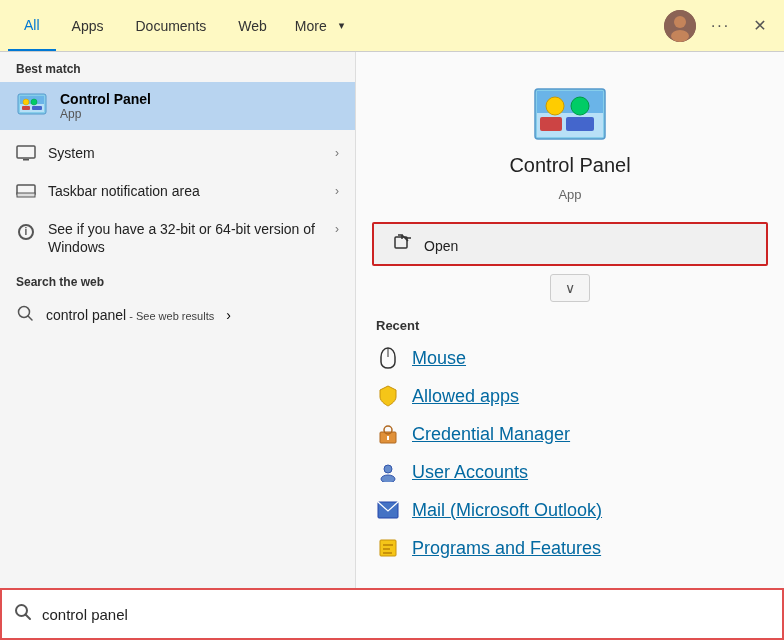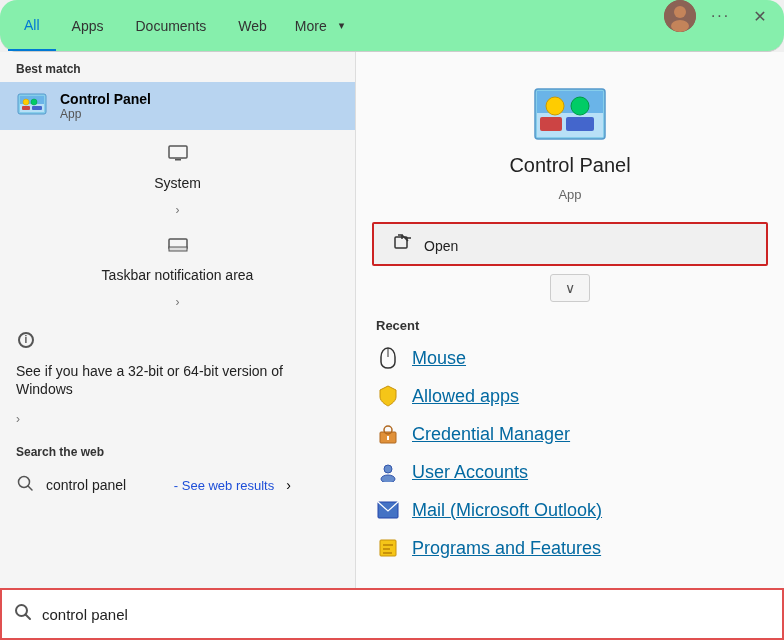--- a/index.html
+++ b/index.html
@@ -21,26 +21,25 @@
       width: 784px;
       height: 640px;
       display: flex;
       flex-direction: column;
       background: transparent;
     }
 
     
     .tab-bar {
       display: flex;
-      align-items: flex-start;
-      background: #86efac;
+      align-items: center;
+      background: #fef9c3;
       height: 52px;
       padding: 0 8px;
       border-bottom: 1px solid #ccc;
-      border-radius: 17px;
     }
 
     .tab-item {
       padding: 0 16px;
       height: 100%;
       display: flex;
       align-items: center;
       cursor: pointer;
       font-size: 14px;
       color: #333;
@@ -148,21 +147,20 @@
     }
 
     
     .settings-item {
       display: flex;
       align-items: center;
       padding: 9px 16px;
       cursor: pointer;
       gap: 12px;
       position: relative;
-      flex-direction: column;
     }
 
     .settings-item .item-icon {
       width: 20px;
       height: 20px;
       flex-shrink: 0;
       display: flex;
       align-items: center;
       justify-content: center;
       color: #444;
@@ -193,23 +191,22 @@
       gap: 12px;
       position: relative;
     }
 
     .web-search-text {
       font-size: 14px;
       color: #222;
     }
 
     .web-search-text .see-web {
-      color: #1d4ed8;
-      font-size: 13px;
-      padding-left: 44px;
+      color: #404040;
+      font-size: 11px;
     }
 
     
     .search-bar {
       height: 52px;
       background: #fff;
       display: flex;
       align-items: center;
       padding: 0 12px;
       border: 2px solid #e05050;

